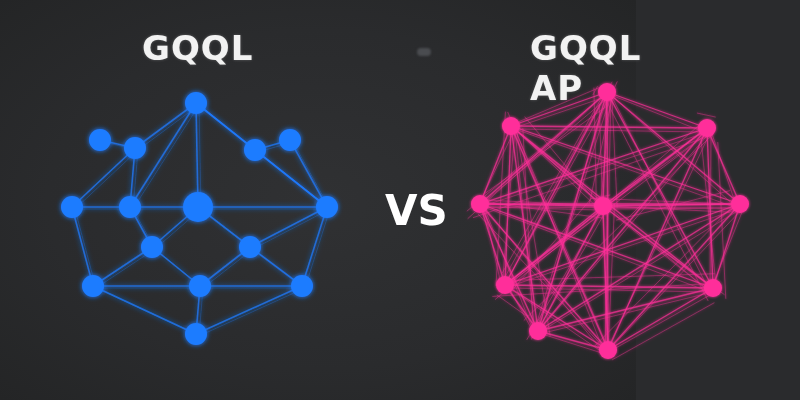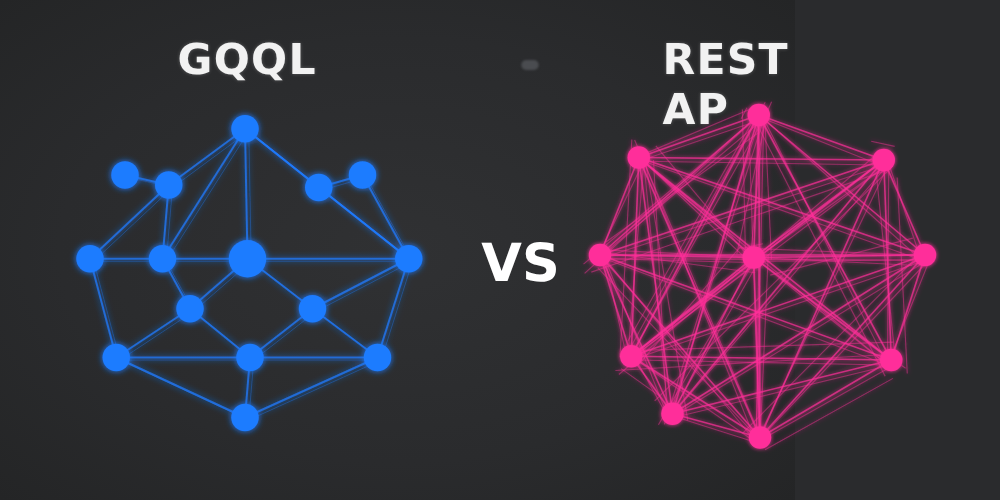--- a/index.html
+++ b/index.html
@@ -11,21 +11,21 @@
   .vs{position:absolute;left:385px;top:186px;color:#ffffff;font-weight:bold;font-size:42px;}
   .dot{position:absolute;left:417px;top:48px;width:14px;height:8px;border-radius:4px;background:#4a4c50;filter:blur(1px);}
   svg{position:absolute;left:0;top:0;}
 </style>
 </head>
 <body>
 
 <div class="stage">
   <div class="title title-left">GQQL</div>
   <div class="dot"></div>
-  <div class="title title-right">REST AP</div>
+  <div class="title title-right">GQQL AP</div>
 
   <svg id="left-net" width="800" height="400">
       <defs>
         <filter id="glowB">
           <feGaussianBlur stdDeviation="2.5" result="b"></feGaussianBlur>
           <feMerge>
             <feMergeNode in="b"></feMergeNode>
             <feMergeNode in="SourceGraphic"></feMergeNode>
           </feMerge>
         </filter>

